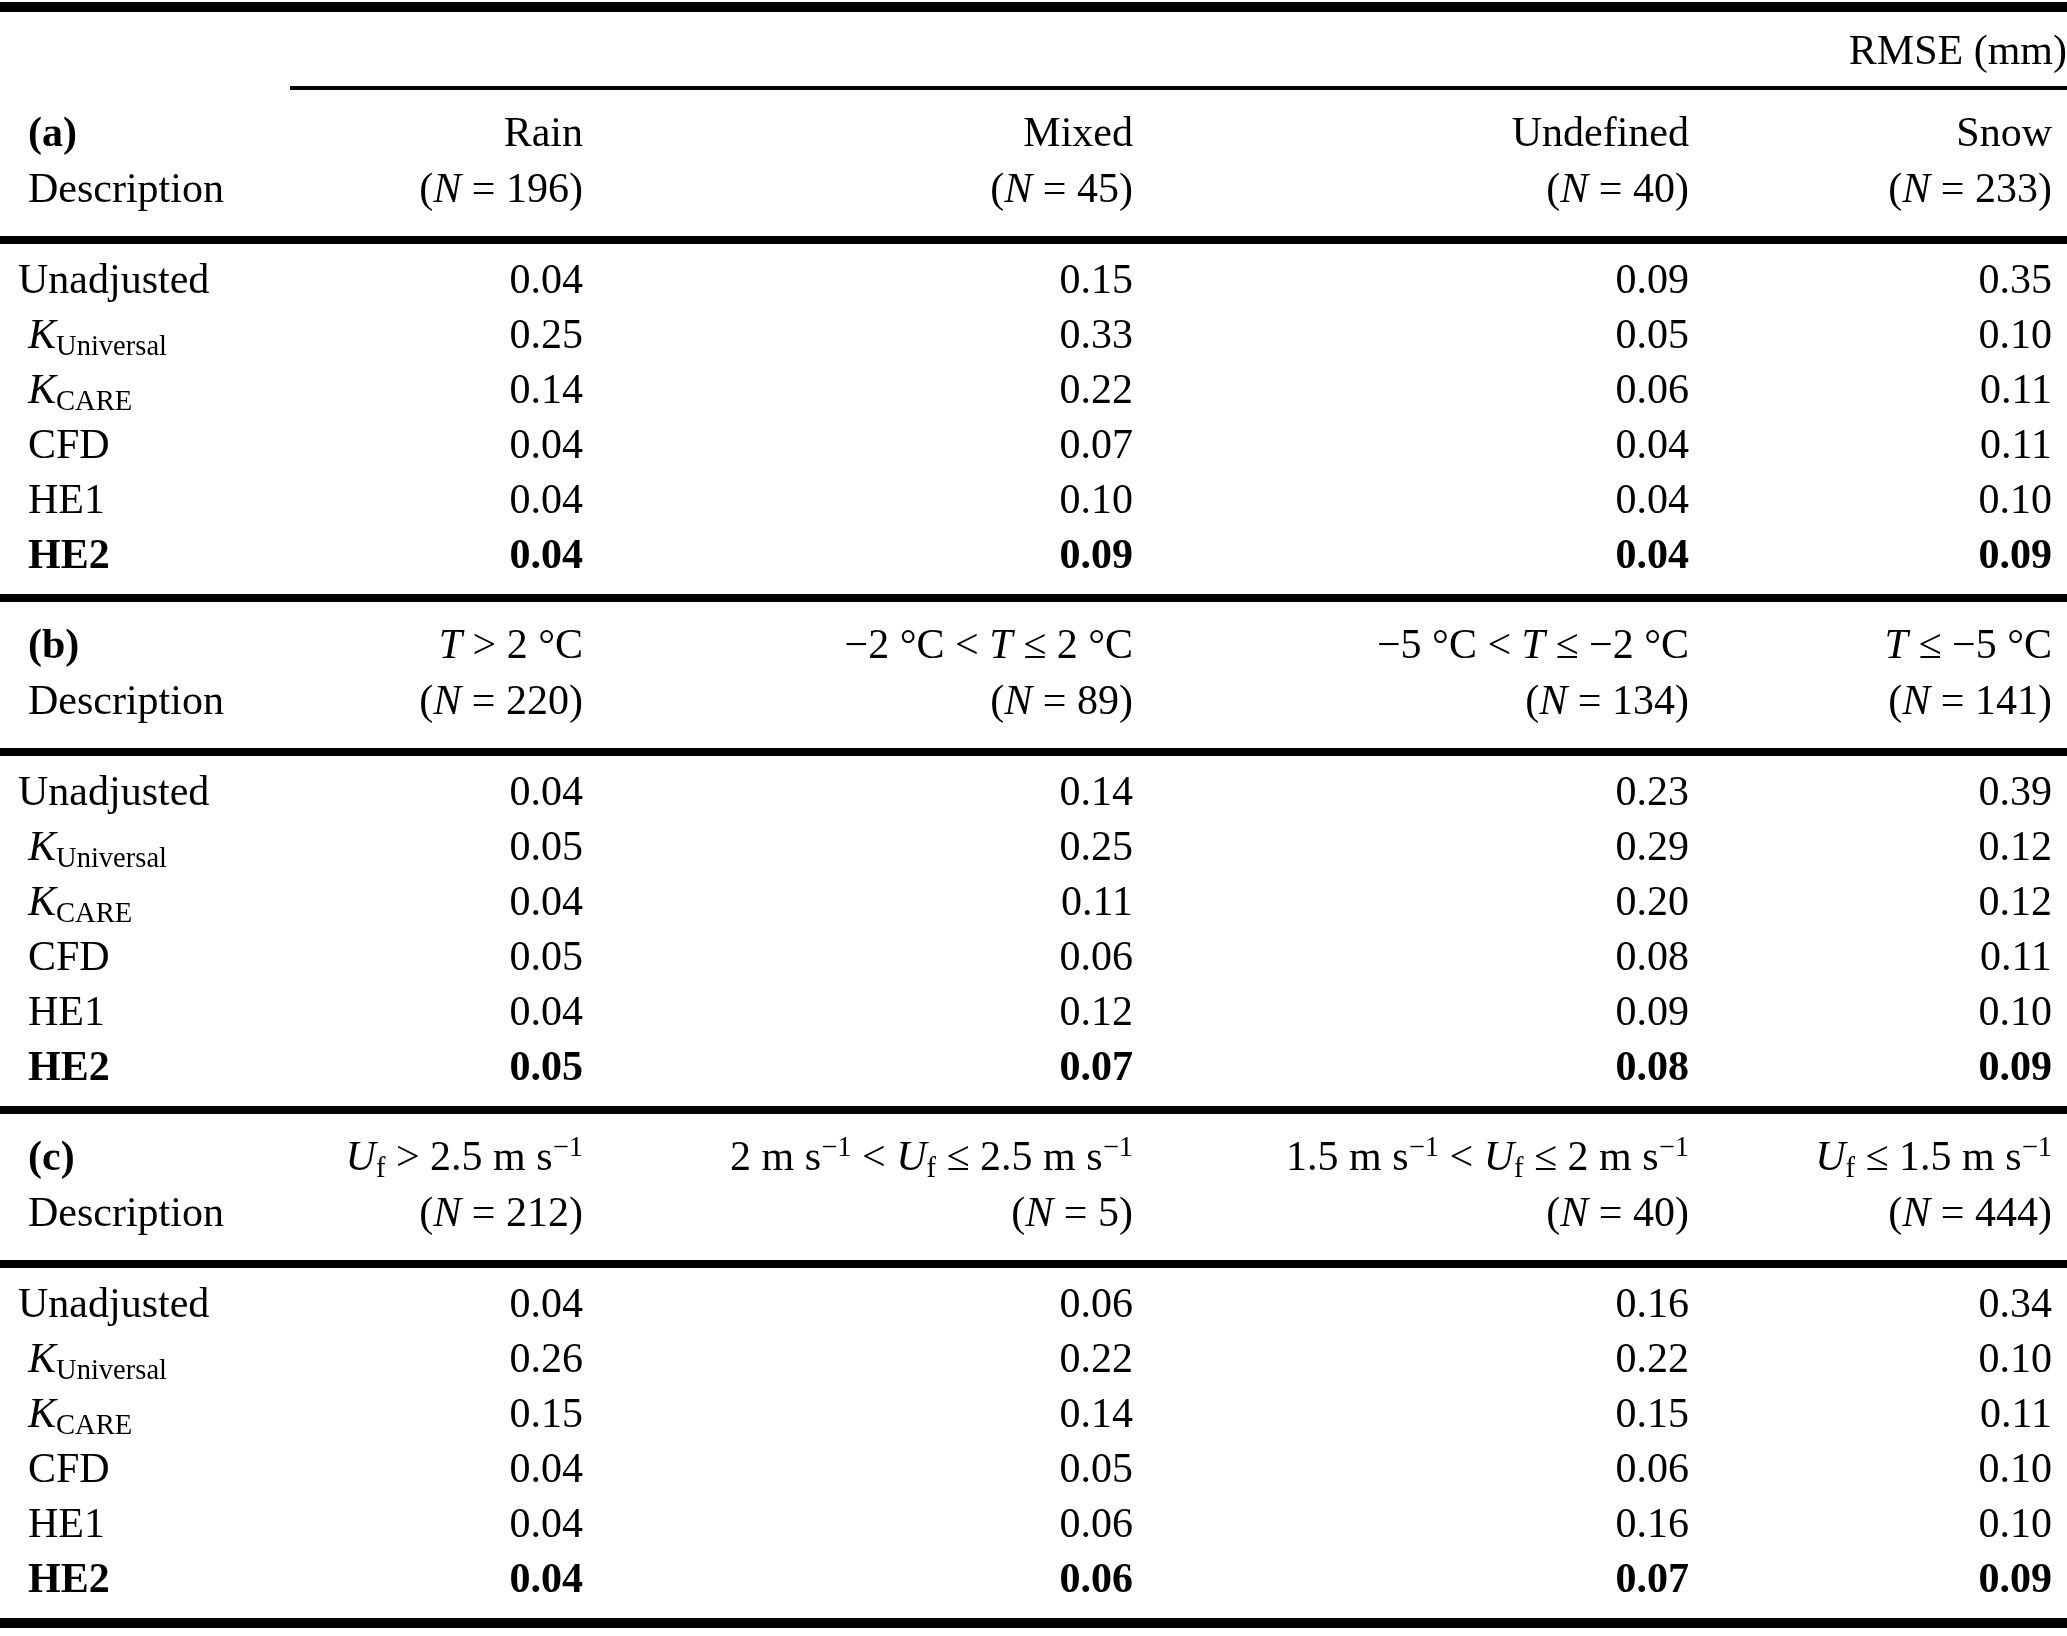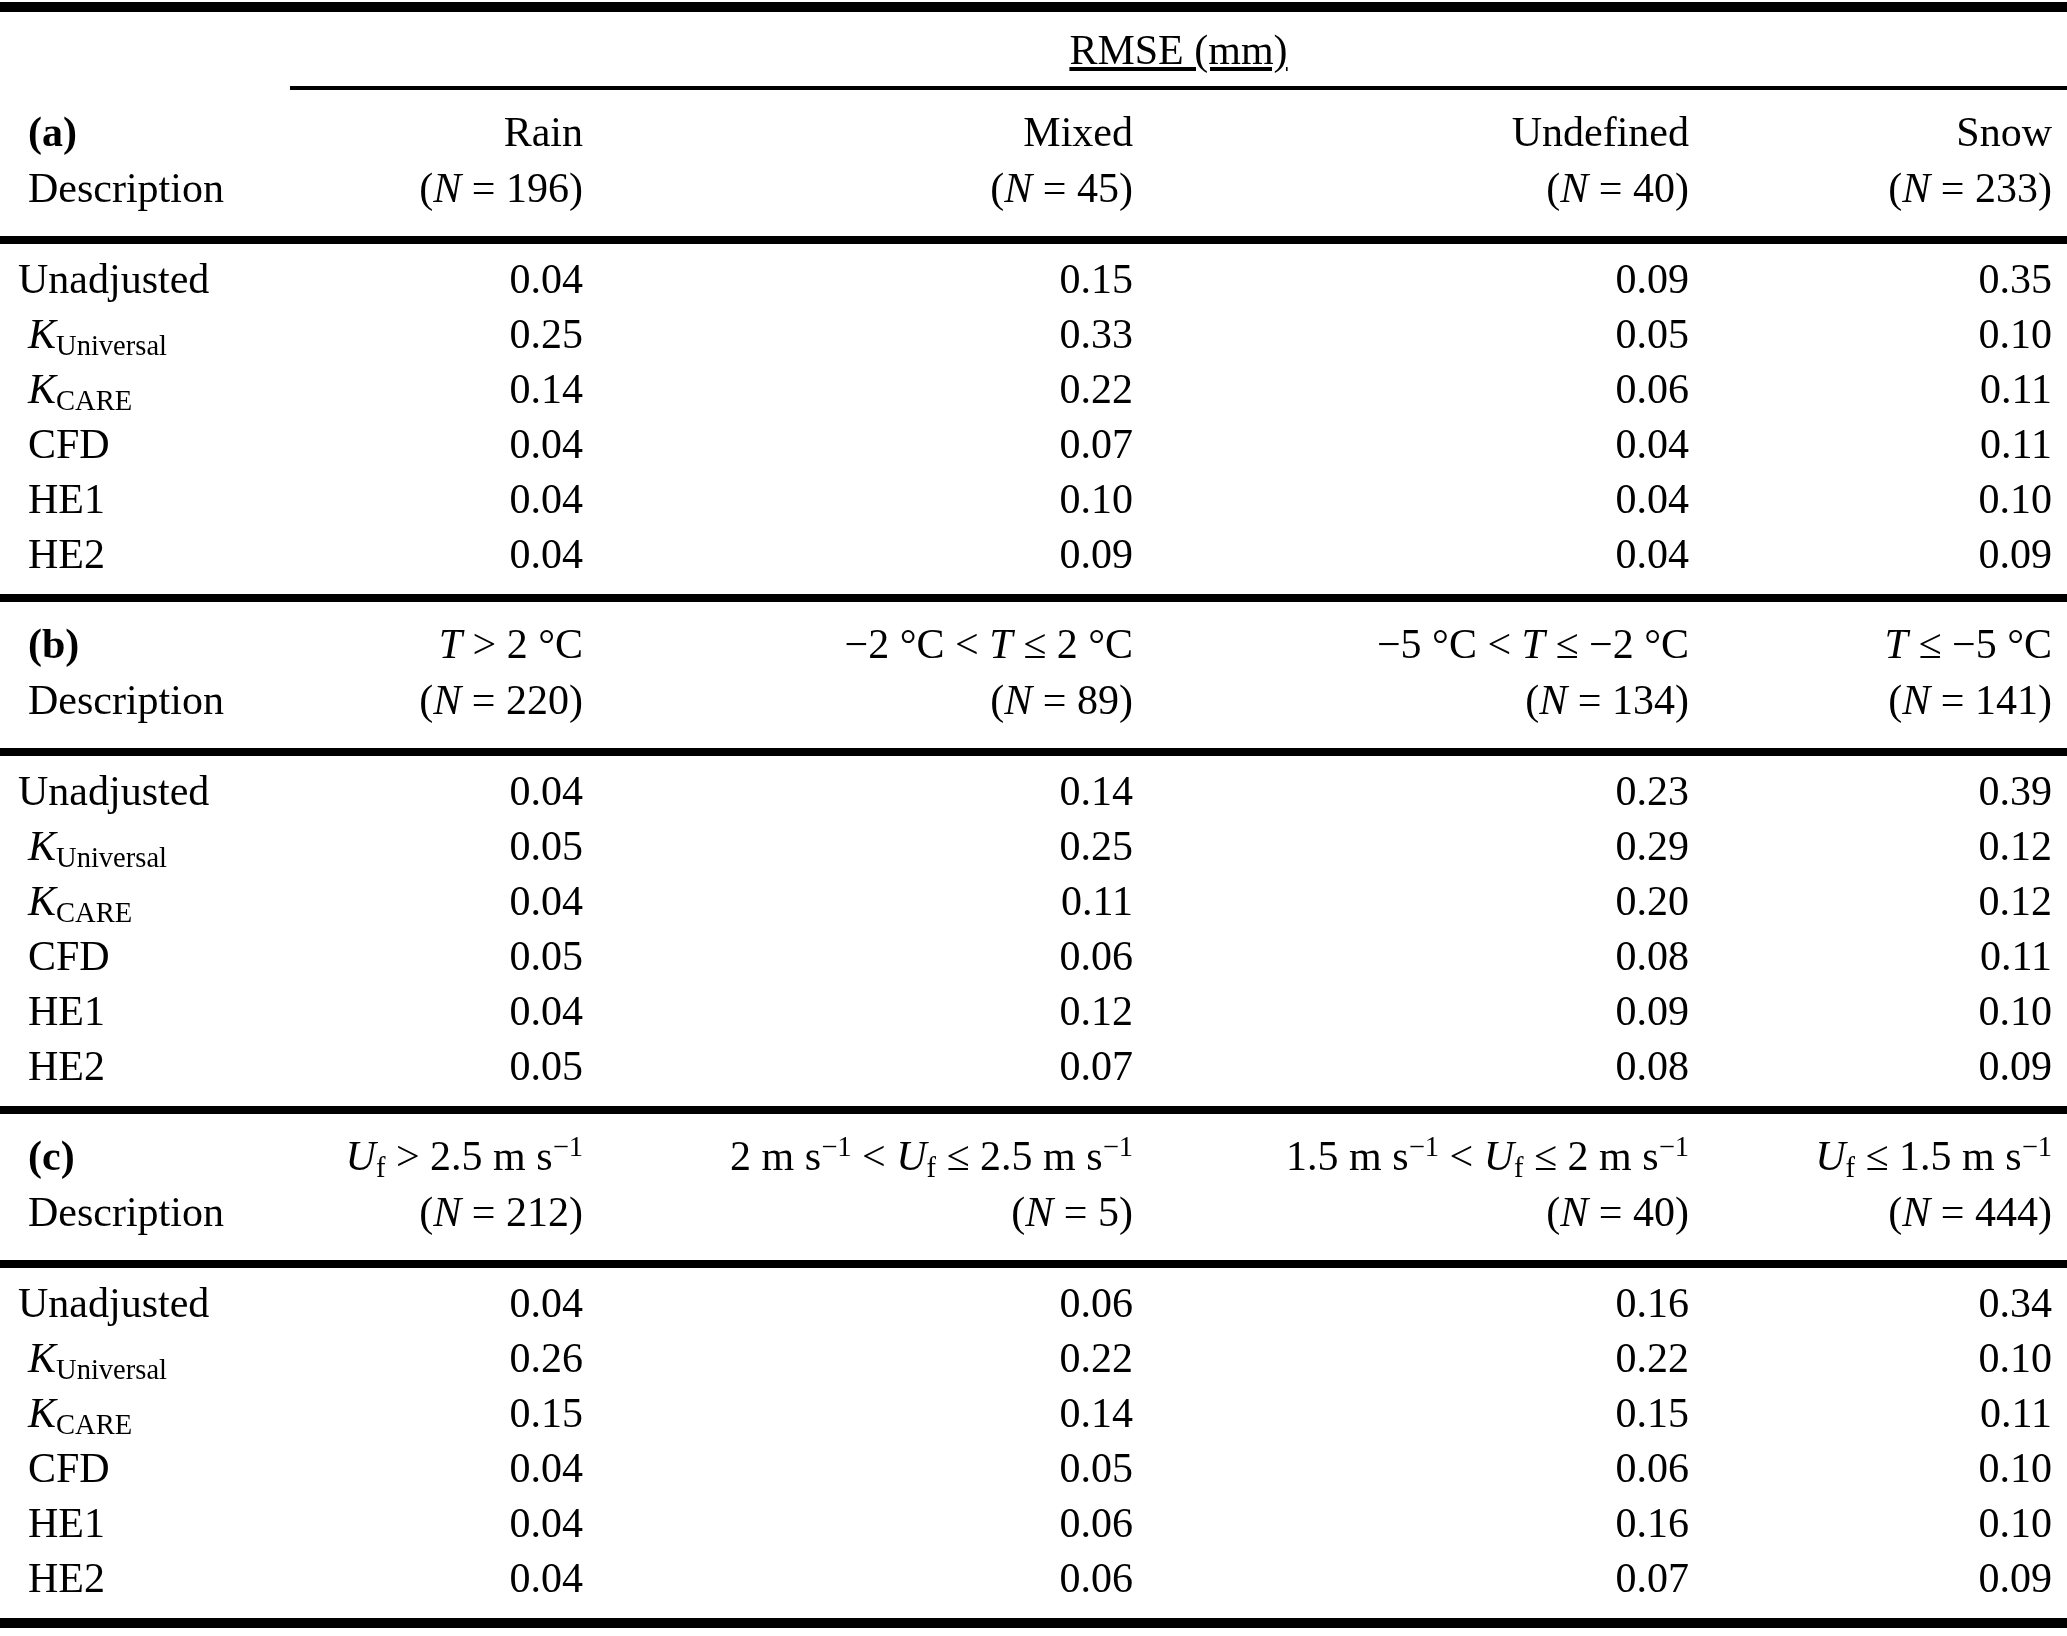--- a/index.html
+++ b/index.html
@@ -4,28 +4,28 @@
 <style>
   html,body{margin:0;padding:0;}
   body{width:2067px;height:1636px;background:#ffffff;color:#000000;
        font-family:"Liberation Serif","DejaVu Serif",serif;overflow:hidden;}
   table{border-collapse:collapse;table-layout:fixed;width:2067px;
         border-top:10px solid #000;border-bottom:10px solid #000;margin-top:2px;}
   col.c0{width:290px;} col.c1{width:308px;} col.c2{width:550px;} col.c3{width:556px;} col.c4{width:363px;}
   th,td{font-weight:normal;font-size:42px;white-space:nowrap;padding:0;}
   .left{text-align:left;padding-left:28px;}
   .num{text-align:right;padding-right:15px;}
-  .spanner-cell{text-align:center;padding:14px 0 12px 0;border-bottom:4px solid #000;text-decoration:underline;}
+  .spanner-cell{text-align:right;padding:14px 0 12px 0;border-bottom:4px solid #000;}
   .header-row th{padding-top:14px;padding-bottom:20px;border-bottom:8px solid #000;vertical-align:bottom;}
   .hl1,.hl2{line-height:56px;white-space:nowrap;}
   .seclabel{font-weight:bold;}
   tbody.section-sep{border-top:8px solid #000;}
   .data-row th,.data-row td{height:55px;line-height:55px;vertical-align:middle;}
   tr.data-row.first th, tr.data-row.first td{padding-top:8px;padding-left:18px;}
-  tr.data-row.last th, tr.data-row.last td{padding-bottom:12px;}
+  tr.data-row.last th, tr.data-row.last td{padding-bottom:12px;font-weight:bold;}
   i{font-style:italic;}
   sub{font-size:68%;line-height:0;position:relative;top:0.24em;vertical-align:baseline;}
   sup{font-size:68%;line-height:0;position:relative;top:-0.5em;vertical-align:baseline;}
 </style>
 </head>
 <body>
 
 <table>
   <colgroup>
     <col class="c0">

